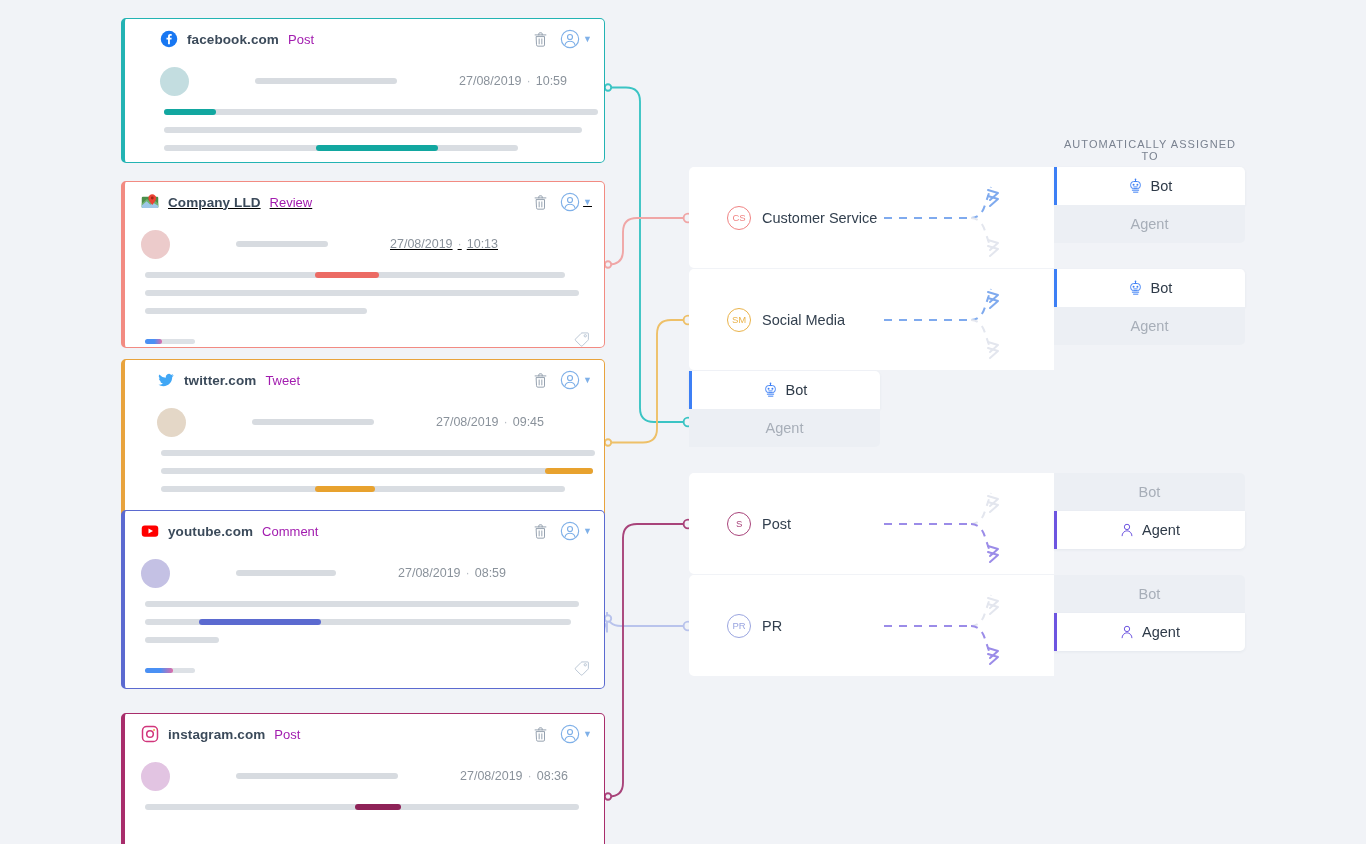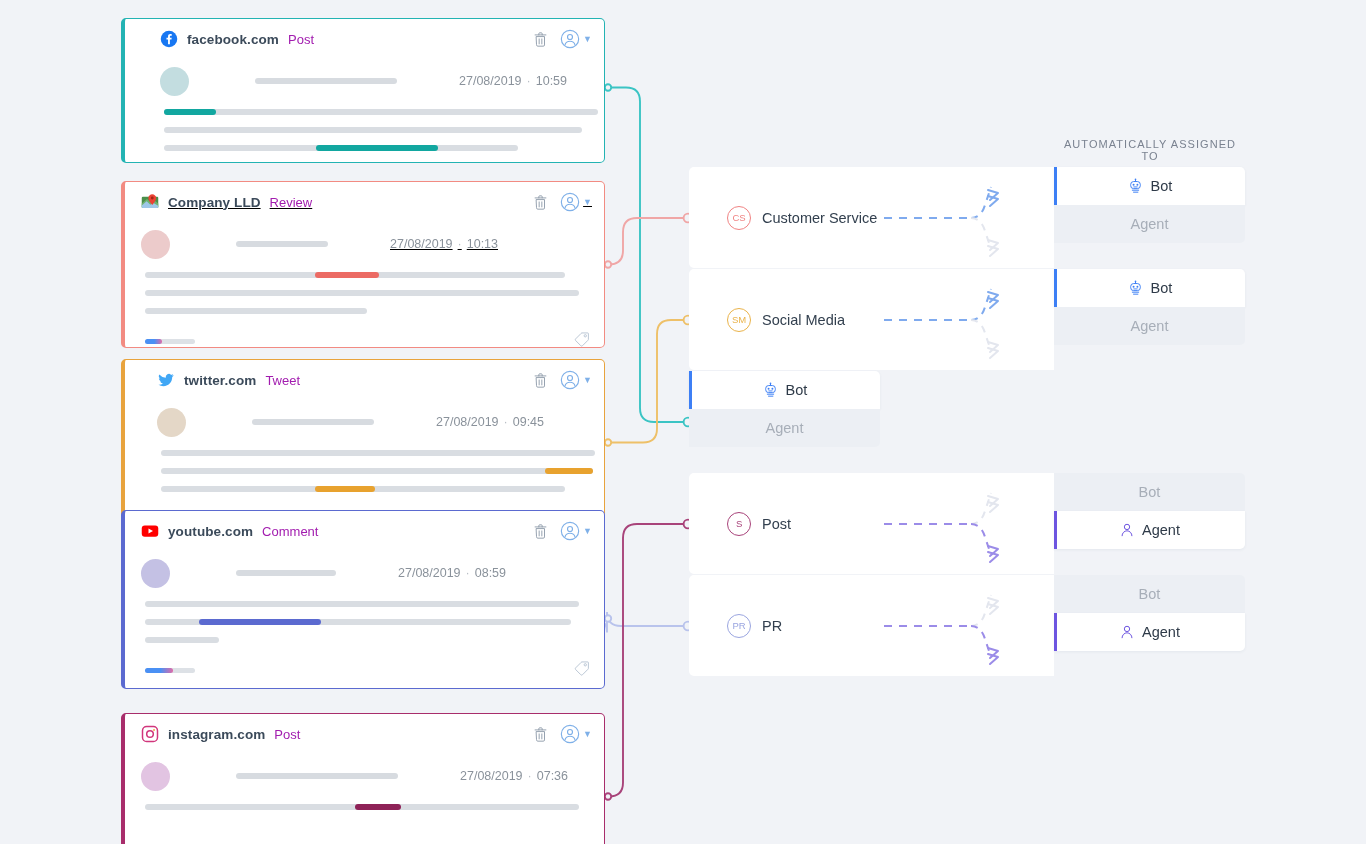--- a/index.html
+++ b/index.html
@@ -339,21 +339,21 @@
               <circle cx="12" cy="12" r="10.4" fill="none" stroke="#7fb0e8" stroke-width="1.4"></circle>
               <circle cx="12" cy="9.6" r="3" fill="none" stroke="#7fb0e8" stroke-width="1.4"></circle>
               <path d="M5.9 19.2a6.4 6.4 0 0 1 12.2 0" fill="none" stroke="#7fb0e8" stroke-width="1.4"></path>
             </svg>
             <span class="caret">▼</span>
           </span>
     </div>
     <div class="card-meta">
       <span class="avatar" style="background:#e2c4e2"></span>
       <span class="name-bar" style="width:162px"></span>
-      <span class="meta-date"><span>27/08/2019</span><span class="meta-dot">·</span><span>07:36</span></span>
+      <span class="meta-date"><span>27/08/2019</span><span class="meta-dot">·</span><span>08:36</span></span>
     </div>
     <div class="card-lines">
           <div class="line" style="width:434px">
             <span class="hl" style="left:210px;width:46px;background:#8e2257"></span>
           </div>
         </div>
     <div class="card-foot">
 
       <span class="foot-spacer"></span>
 

